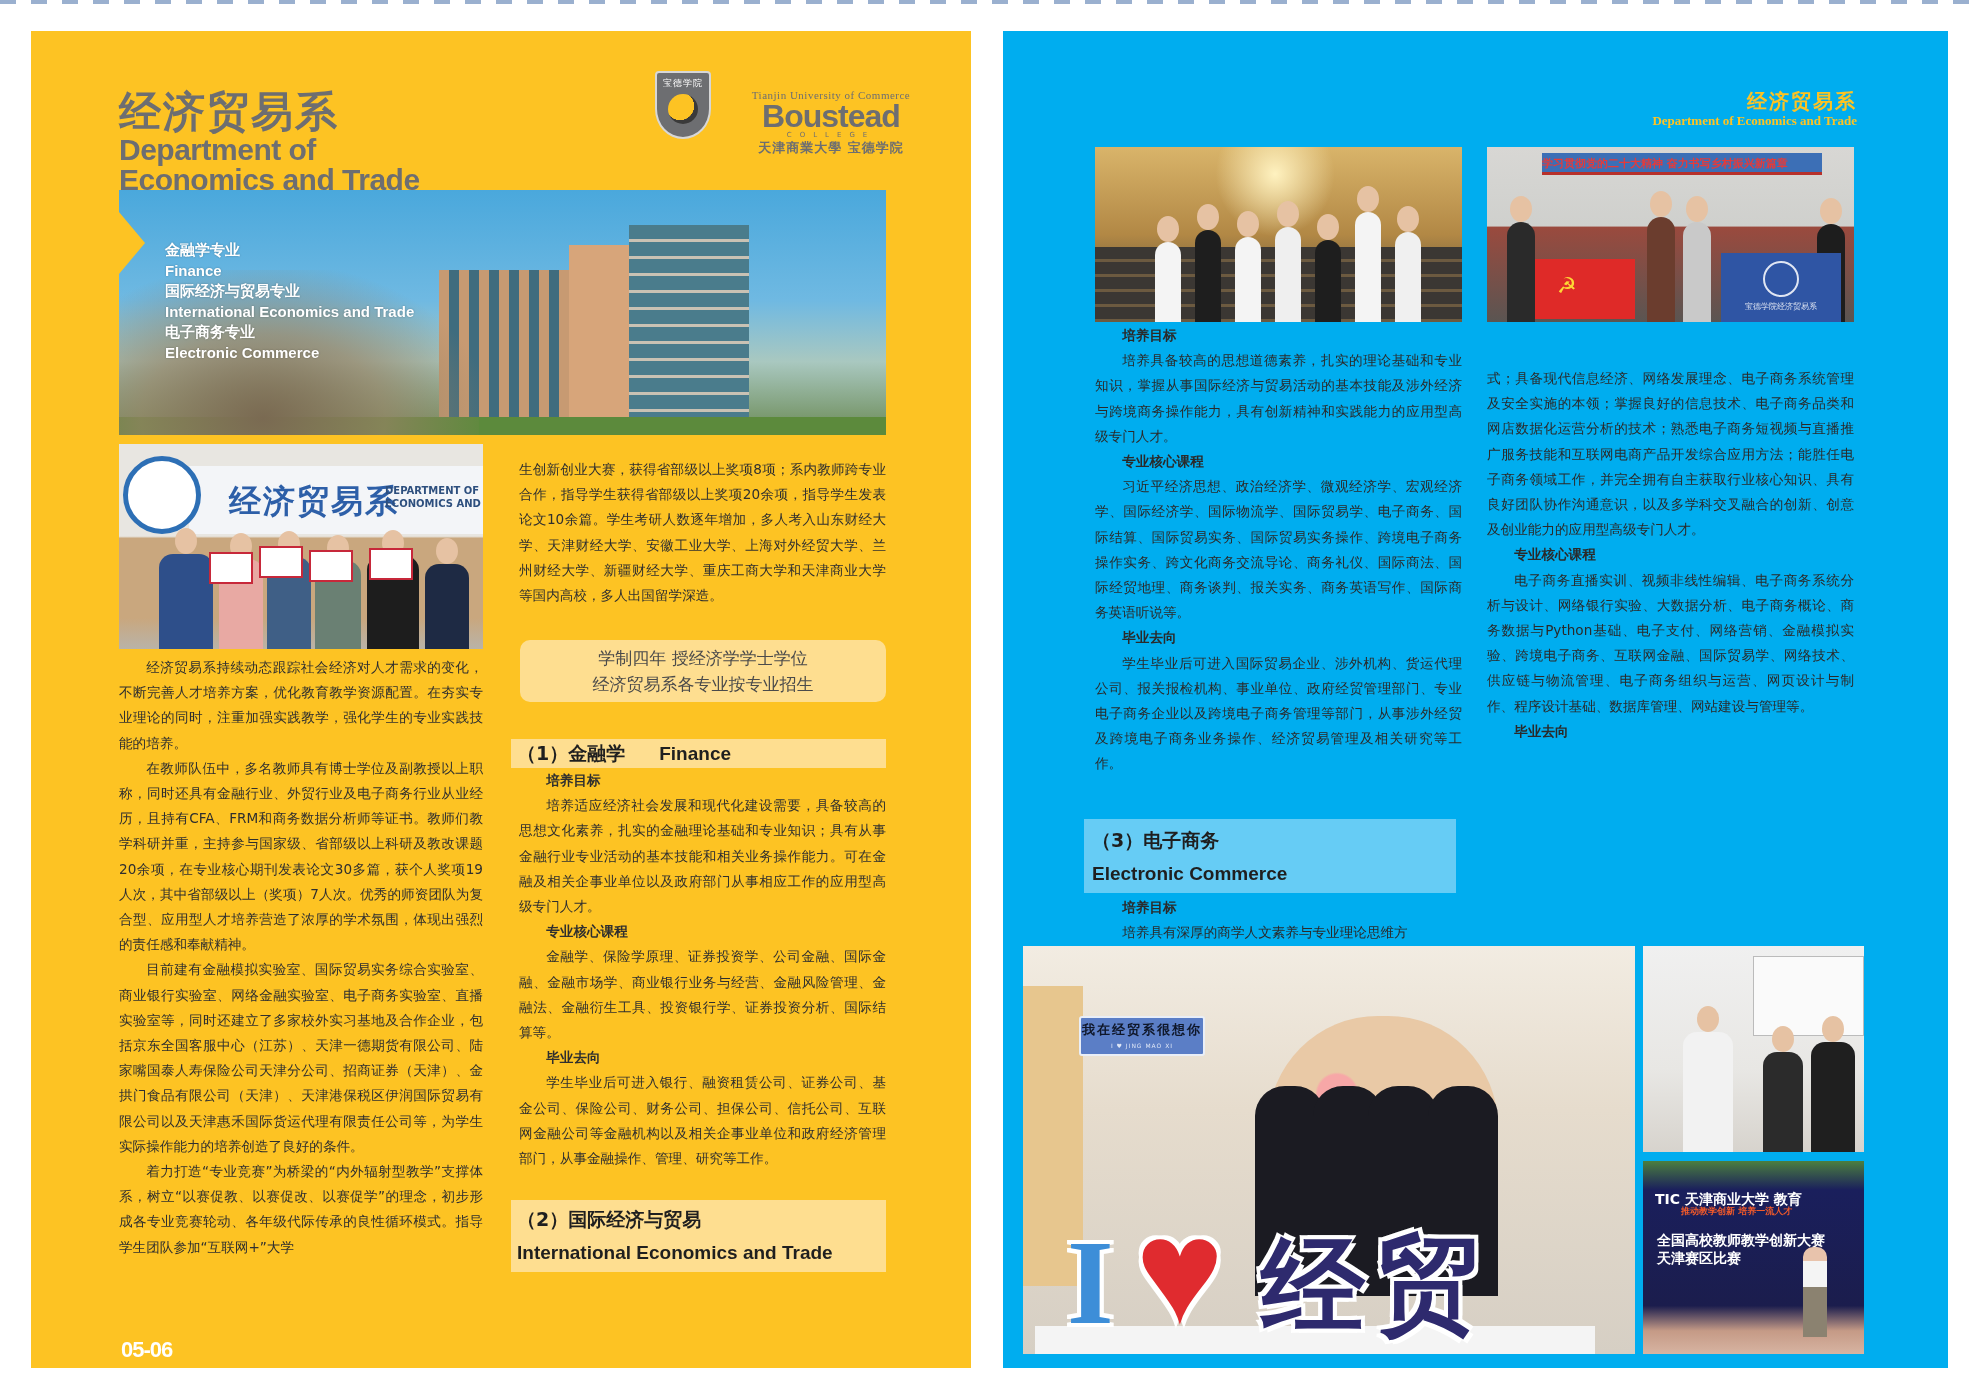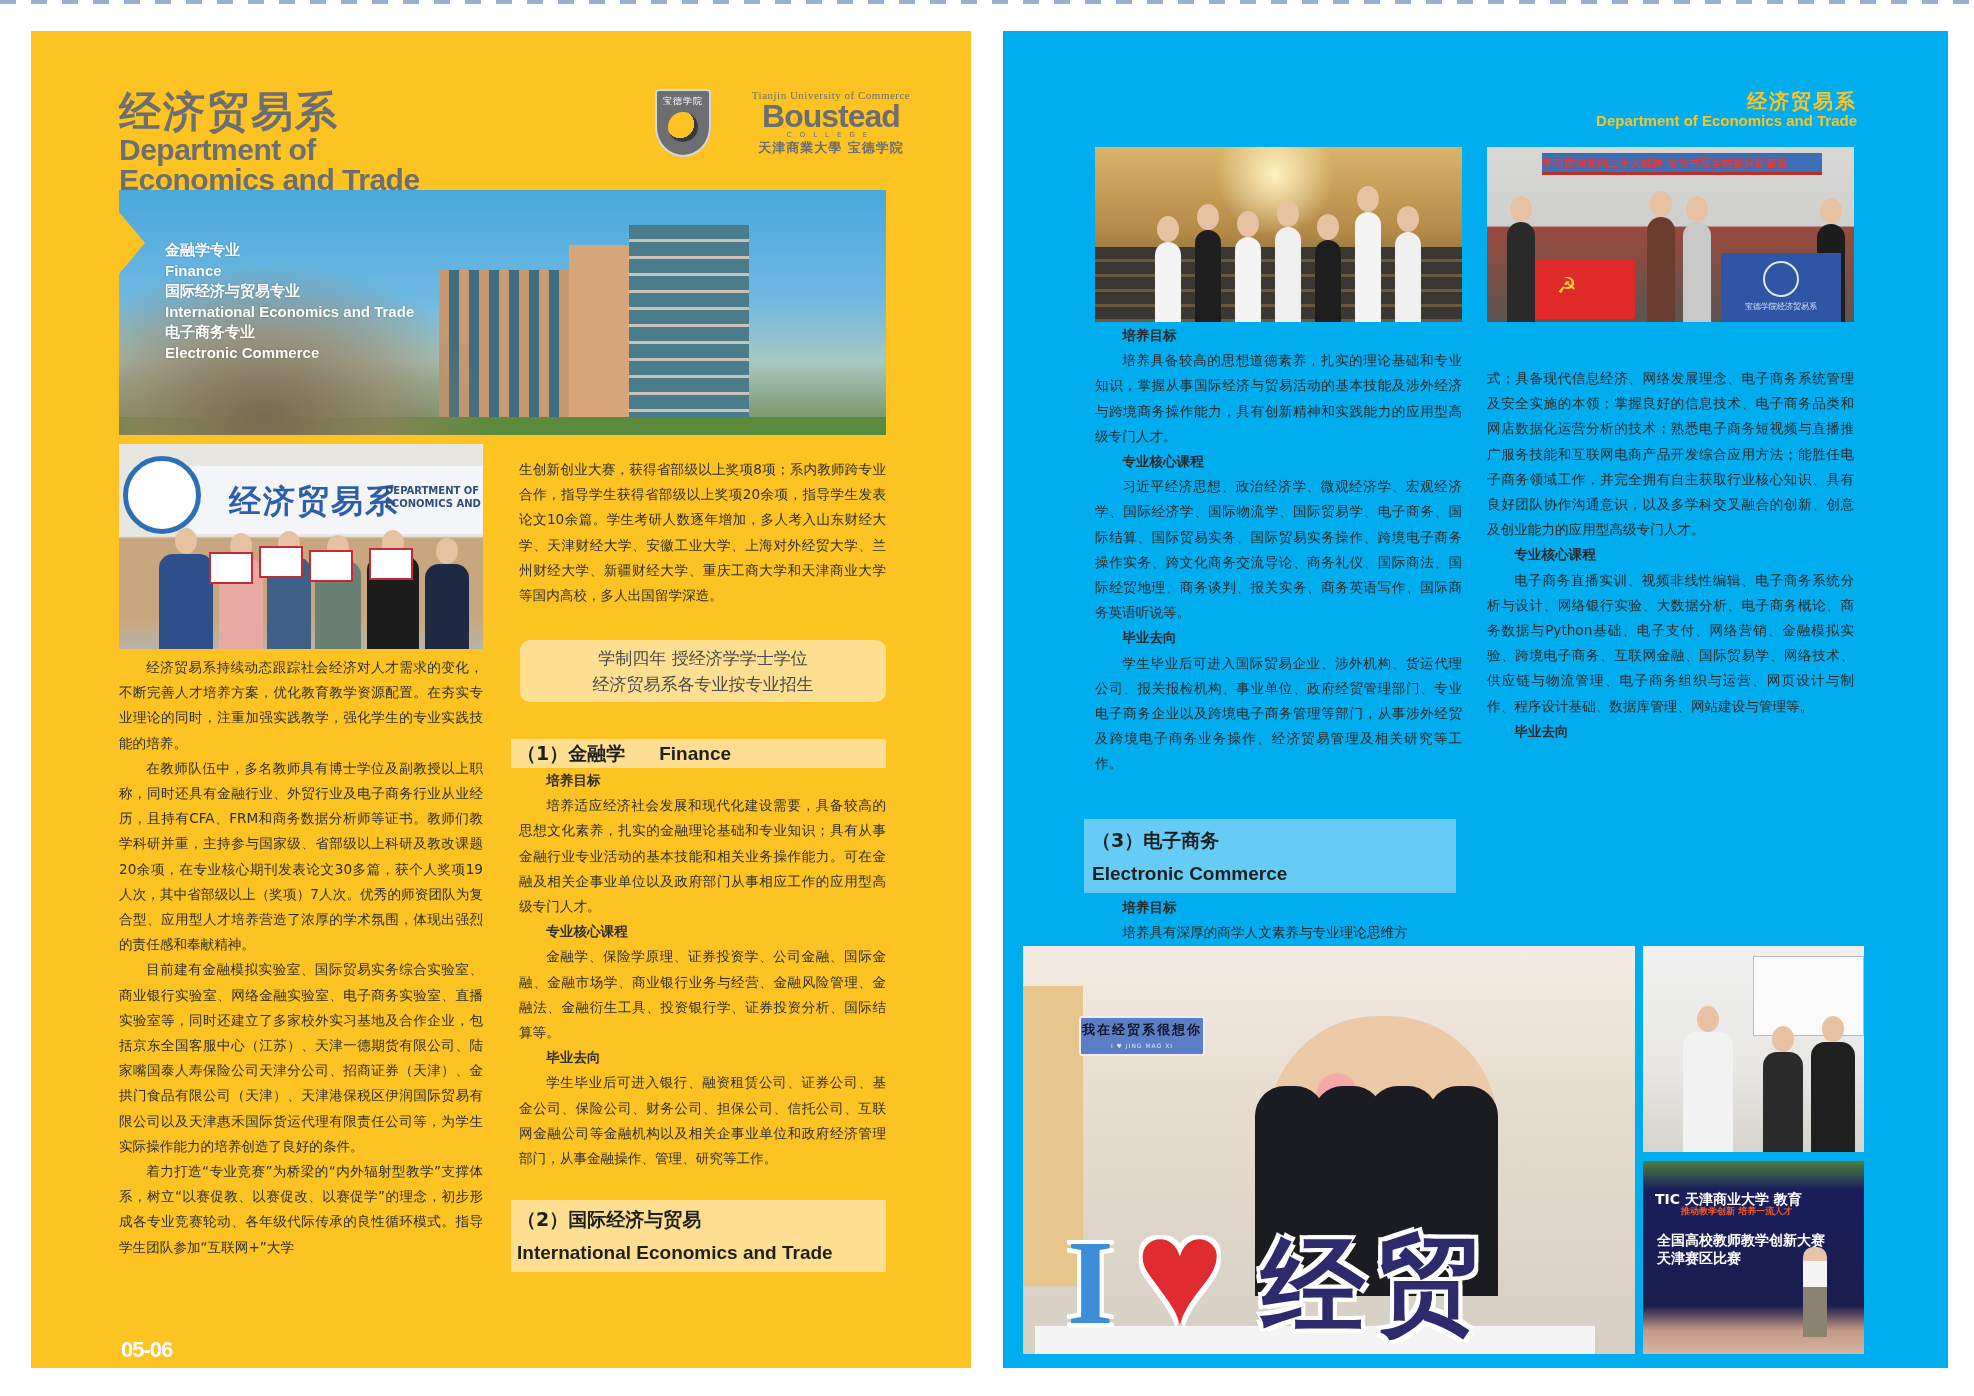--- a/index.html
+++ b/index.html
@@ -11,21 +11,21 @@
 
   .page { position: absolute; top: 31px; height: 1337px; overflow: hidden; }
   .page-left { left: 31px; width: 940px; background: #fdc323; }
   .page-right { left: 1003px; width: 945px; background: #00adef; }
 
   
   .title-block { position: absolute; left: 88px; top: 58px; color: #6d6e71; }
   .title-cn { font-size: 42px; font-weight: bold; letter-spacing: 2px; line-height: 46px; }
   .title-en { font-family: "Liberation Sans", sans-serif; font-size: 30px; font-weight: bold; line-height: 30px; letter-spacing: -0.5px; }
 
-  .logo-shield { position: absolute; left: 624px; top: 58px; width: 56px; height: 68px;
+  .logo-shield { position: absolute; left: 624px; top: 40px; width: 56px; height: 68px;
     background: #6d6e71; border: 2px solid #d7d7d7; border-radius: 4px 4px 28px 28px / 4px 4px 30px 30px; }
   .logo-shield .shield-text { color: #fff; font-size: 9px; text-align: center; margin-top: 4px; letter-spacing: 1px; }
   .logo-shield .lion { width: 30px; height: 30px; margin: 4px auto 0; border-radius: 50%;
     background: radial-gradient(circle at 40% 40%, #fdc323 0 55%, #3a3a3a 56% 100%); }
   .logo-text { position: absolute; left: 705px; top: 58px; width: 190px; color: #6d6e71; text-align: center; }
   .logo-text .uni-en { font-family: "Liberation Serif", serif; font-size: 11px; letter-spacing: 0.5px; }
   .logo-text .boustead { font-family: "Liberation Sans", sans-serif; font-size: 32px; font-weight: bold; line-height: 30px; letter-spacing: -1px; }
   .logo-text .college { font-size: 7px; letter-spacing: 8px; }
   .logo-text .uni-cn { font-size: 13px; font-weight: bold; letter-spacing: 1px; }
 
@@ -70,21 +70,21 @@
   .sec-bar .en { font-family: "Liberation Sans", sans-serif; font-size: 19px; }
   .bar-finance { left: 480px; top: 708px; width: 375px; height: 29px; padding: 2px 0 0 6px; }
   .bar-finance .en { margin-left: 34px; }
   .bar-iet { left: 480px; top: 1169px; width: 375px; height: 72px; padding: 3px 0 0 6px; line-height: 33px; }
 
   .page-num { position: absolute; left: 90px; top: 1306px; font-family: "Liberation Sans", sans-serif; font-size: 22px; font-weight: bold; color: #fff; letter-spacing: -1px; }
 
   
   .rtitle { position: absolute; right: 91px; top: 58px; text-align: right; color: #fdc323; font-weight: bold; }
   .rtitle .cn { font-size: 20px; letter-spacing: 2px; line-height: 24px; }
-  .rtitle .en { font-family: Liberation Sans, sans-serif; font-size: 15px; line-height: 16px; }
+  .rtitle .en { font-family: Liberation Serif, serif; font-size: 13px; line-height: 16px; }
 
   .photo-stairs { left: 92px; top: 116px; width: 367px; height: 175px;
     background: linear-gradient(180deg, #d9b46a 0%, #b28845 50%, #3e3a36 100%); }
   .photo-stairs .glow { position: absolute; left: 120px; top: 0; width: 120px; height: 90px; background: radial-gradient(ellipse at 50% 30%, #fff2c0 0%, rgba(255,220,140,0) 70%); }
   .photo-stairs .steps { position: absolute; left: 0; top: 100px; width: 367px; height: 75px;
     background: repeating-linear-gradient(180deg, #3b3733 0 12px, #6c5a40 12px 15px); }
 
   .photo-village { left: 484px; top: 116px; width: 367px; height: 175px;
     background: linear-gradient(180deg, #d8d7d4 0%, #cfd0cd 45%, #9a4a3e 46%, #5a5552 100%); }
   .photo-village .banner { position: absolute; left: 55px; top: 6px; width: 280px; height: 22px; background: #3c6fb6;

